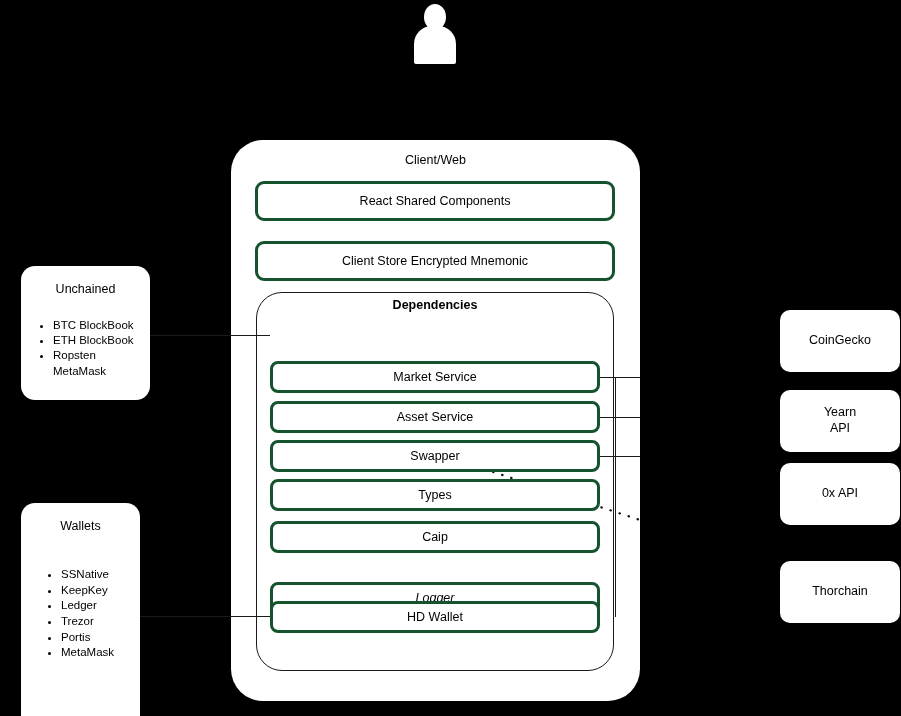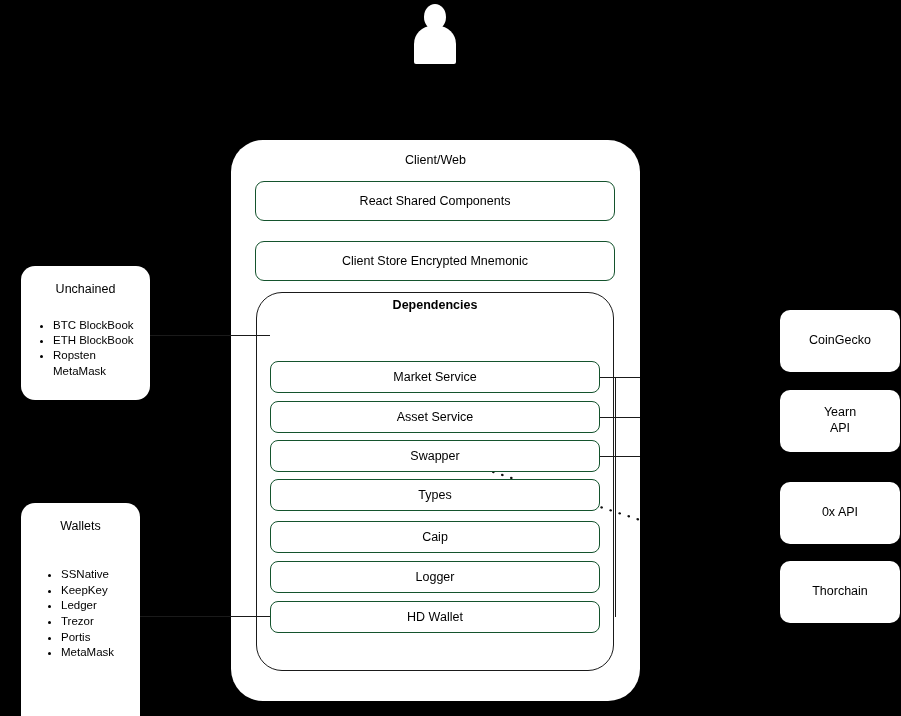--- a/index.html
+++ b/index.html
@@ -78,21 +78,21 @@
   }
 
   .api-card {
     width: 120px;
     height: 62px;
     left: 780px;
     border-radius: 10px;
   }
   #coingecko-card { top: 310px; }
   #yearn-card     { top: 390px; }
-  #zerox-card     { top: 482px; text-decoration: underline; }
+  #zerox-card     { top: 463px; text-decoration: underline; }
   #thorchain-card { top: 550px; margin-top: 11px; }
 
   .api-card .api-label {
     position: absolute;
     inset: 0;
     display: flex;
     align-items: center;
     justify-content: center;
     text-align: center;
     font-size: 12.5px;
@@ -132,21 +132,21 @@
     top: 153px;
     width: 409px;
     text-align: center;
     font-size: 12.5px;
     color: #000000;
   }
 
   .inner-box {
     position: absolute;
     background: #ffffff;
-    border: 1px solid #14532d;
+    border: 3px solid #14532d;
     border-radius: 9px;
     display: flex;
     align-items: center;
     justify-content: center;
     font-size: 12.5px;
     color: #000000;
   }
 
   .wide-box {
     left: 255px;
@@ -183,21 +183,21 @@
     width: 330px;
     height: 32px;
     border-radius: 8px;
   }
   #chain-adapters  { top: 319px; }
   #market-service  { top: 361px; }
   #asset-service   { top: 401px; }
   #swapper         { top: 440px; }
   #types           { top: 479px; }
   #caip            { top: 521px; }
-  #logger          { top: 561px; }
+  #logger          { top: 582px; font-style: italic; }
   #hd-wallet       { top: 601px; }
 
   
   .conn {
     position: absolute;
     background: #1a1a1a;
   }
   .conn-h { height: 1px; }
   .conn-v { width: 1px; }
 

